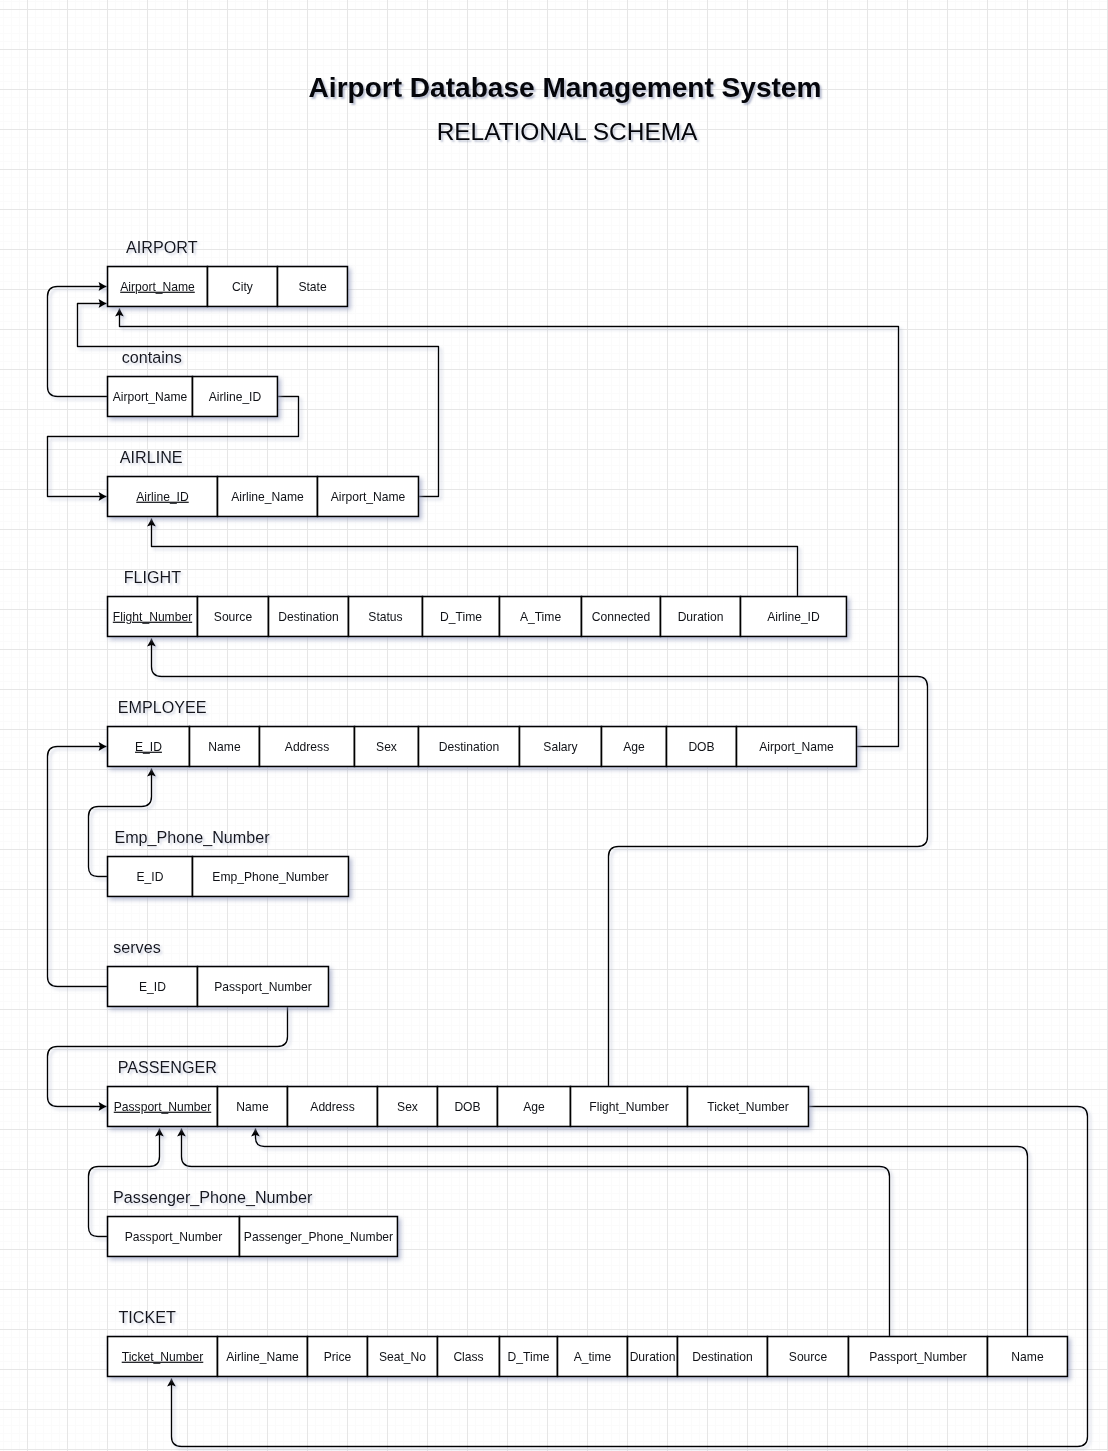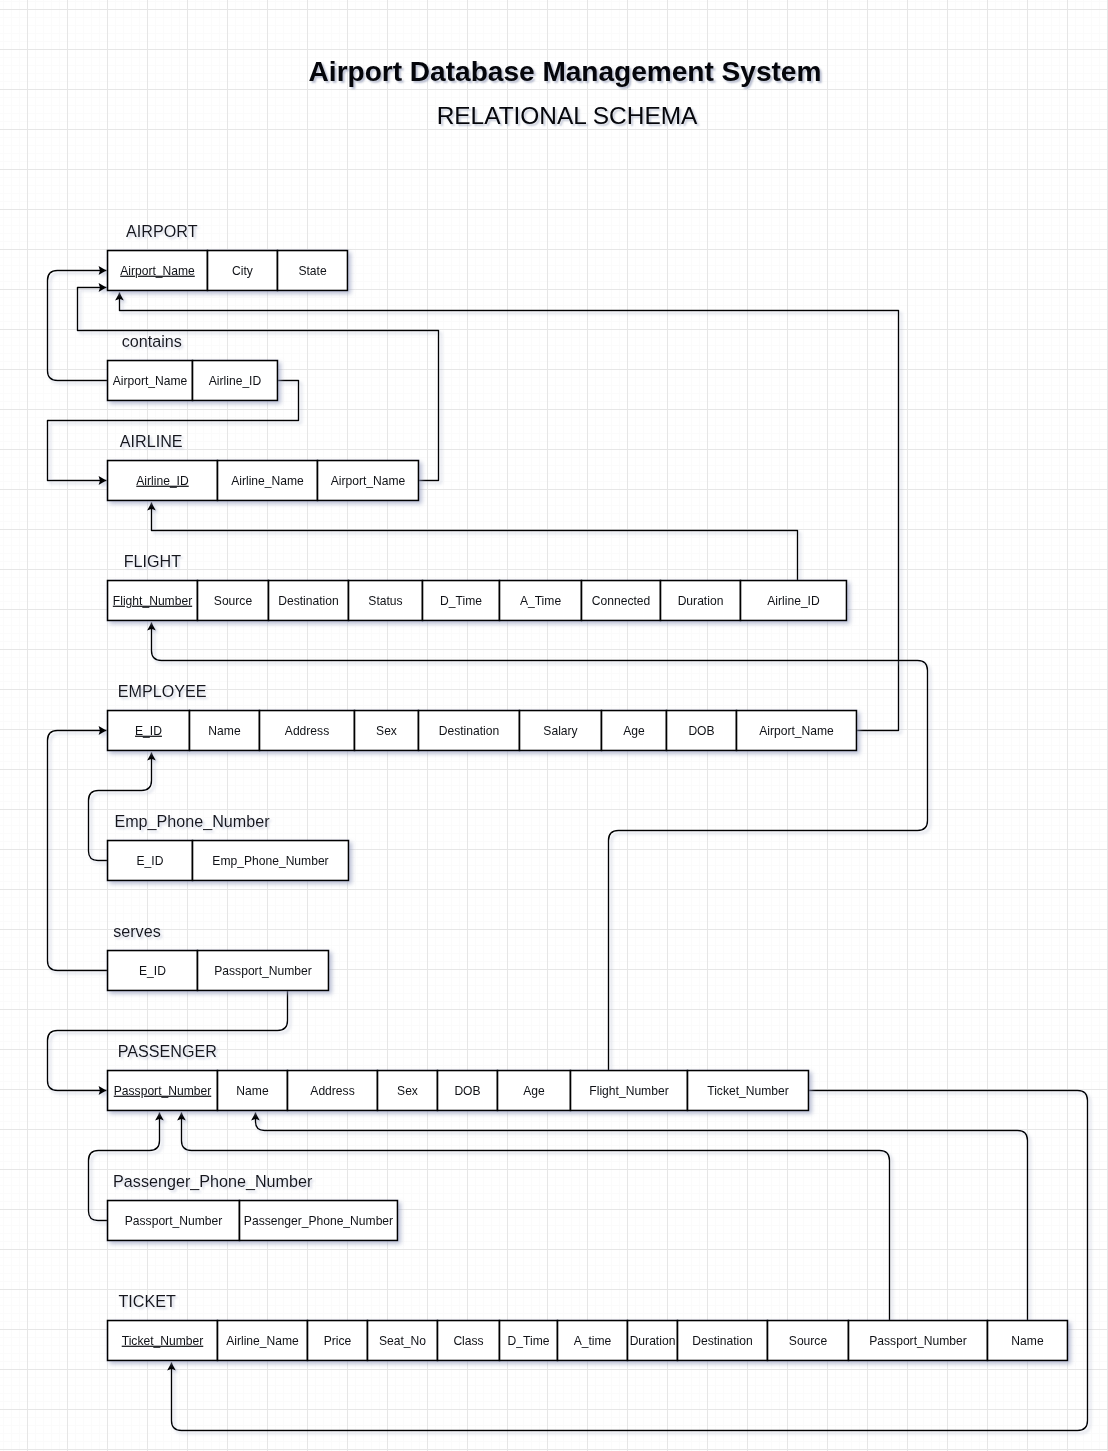--- a/index.html
+++ b/index.html
@@ -9,21 +9,21 @@
     background-color:#ffffff;
     background-image:
       linear-gradient(to right, #e6e6e6 1px, transparent 1px),
       linear-gradient(to bottom, #e6e6e6 1px, transparent 1px),
       linear-gradient(to right, #fbfbfb 1px, transparent 1px),
       linear-gradient(to bottom, #fbfbfb 1px, transparent 1px);
     background-size:40px 40px,40px 40px,8px 8px,8px 8px;
     background-position:27px 9px,27px 9px,27px 9px,27px 9px;
     font-family:"Liberation Sans", sans-serif;
   }
-  #stage{position:absolute;left:0;top:0;width:1108px;height:1433px;}
+  #stage{position:absolute;left:0;top:16px;width:1108px;height:1433px;}
   .hdr{position:absolute;left:13px;width:1108px;text-align:center;
        color:#05060b;white-space:nowrap;}
   #title{top:57px;font-size:28.05px;line-height:30px;font-weight:bold;margin-left:-2px;
          text-shadow:2px 2px 2px rgba(120,130,165,0.50);}
   #subtitle{top:102px;font-size:24.45px;line-height:28px;font-weight:normal;
          text-shadow:2px 2px 2px rgba(120,130,165,0.42);}
   #diagram{position:absolute;left:0;top:0;}
   .tbl-label{font-size:16.15px;fill:#15171d;filter:url(#textshadow);font-family:"Liberation Sans", sans-serif;}
   .cell-text{font-size:12.1px;fill:#101217;text-anchor:middle;font-family:"Liberation Sans", sans-serif;}
   .cell-text.pk{text-decoration:underline;}

